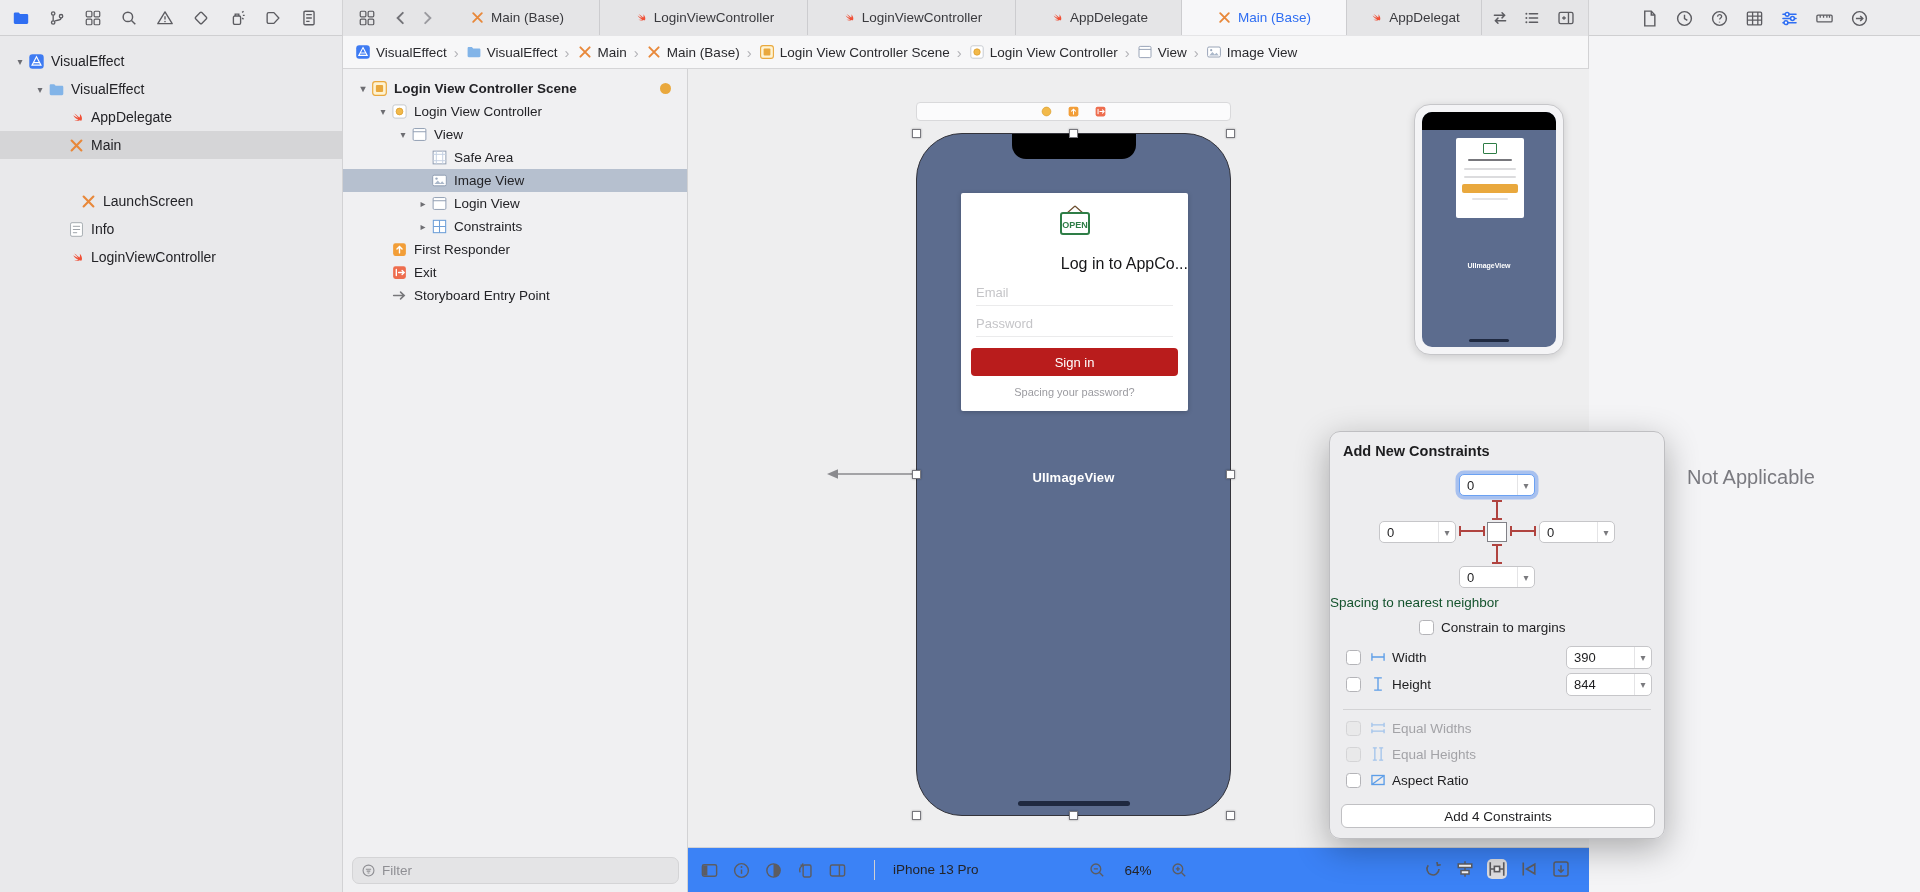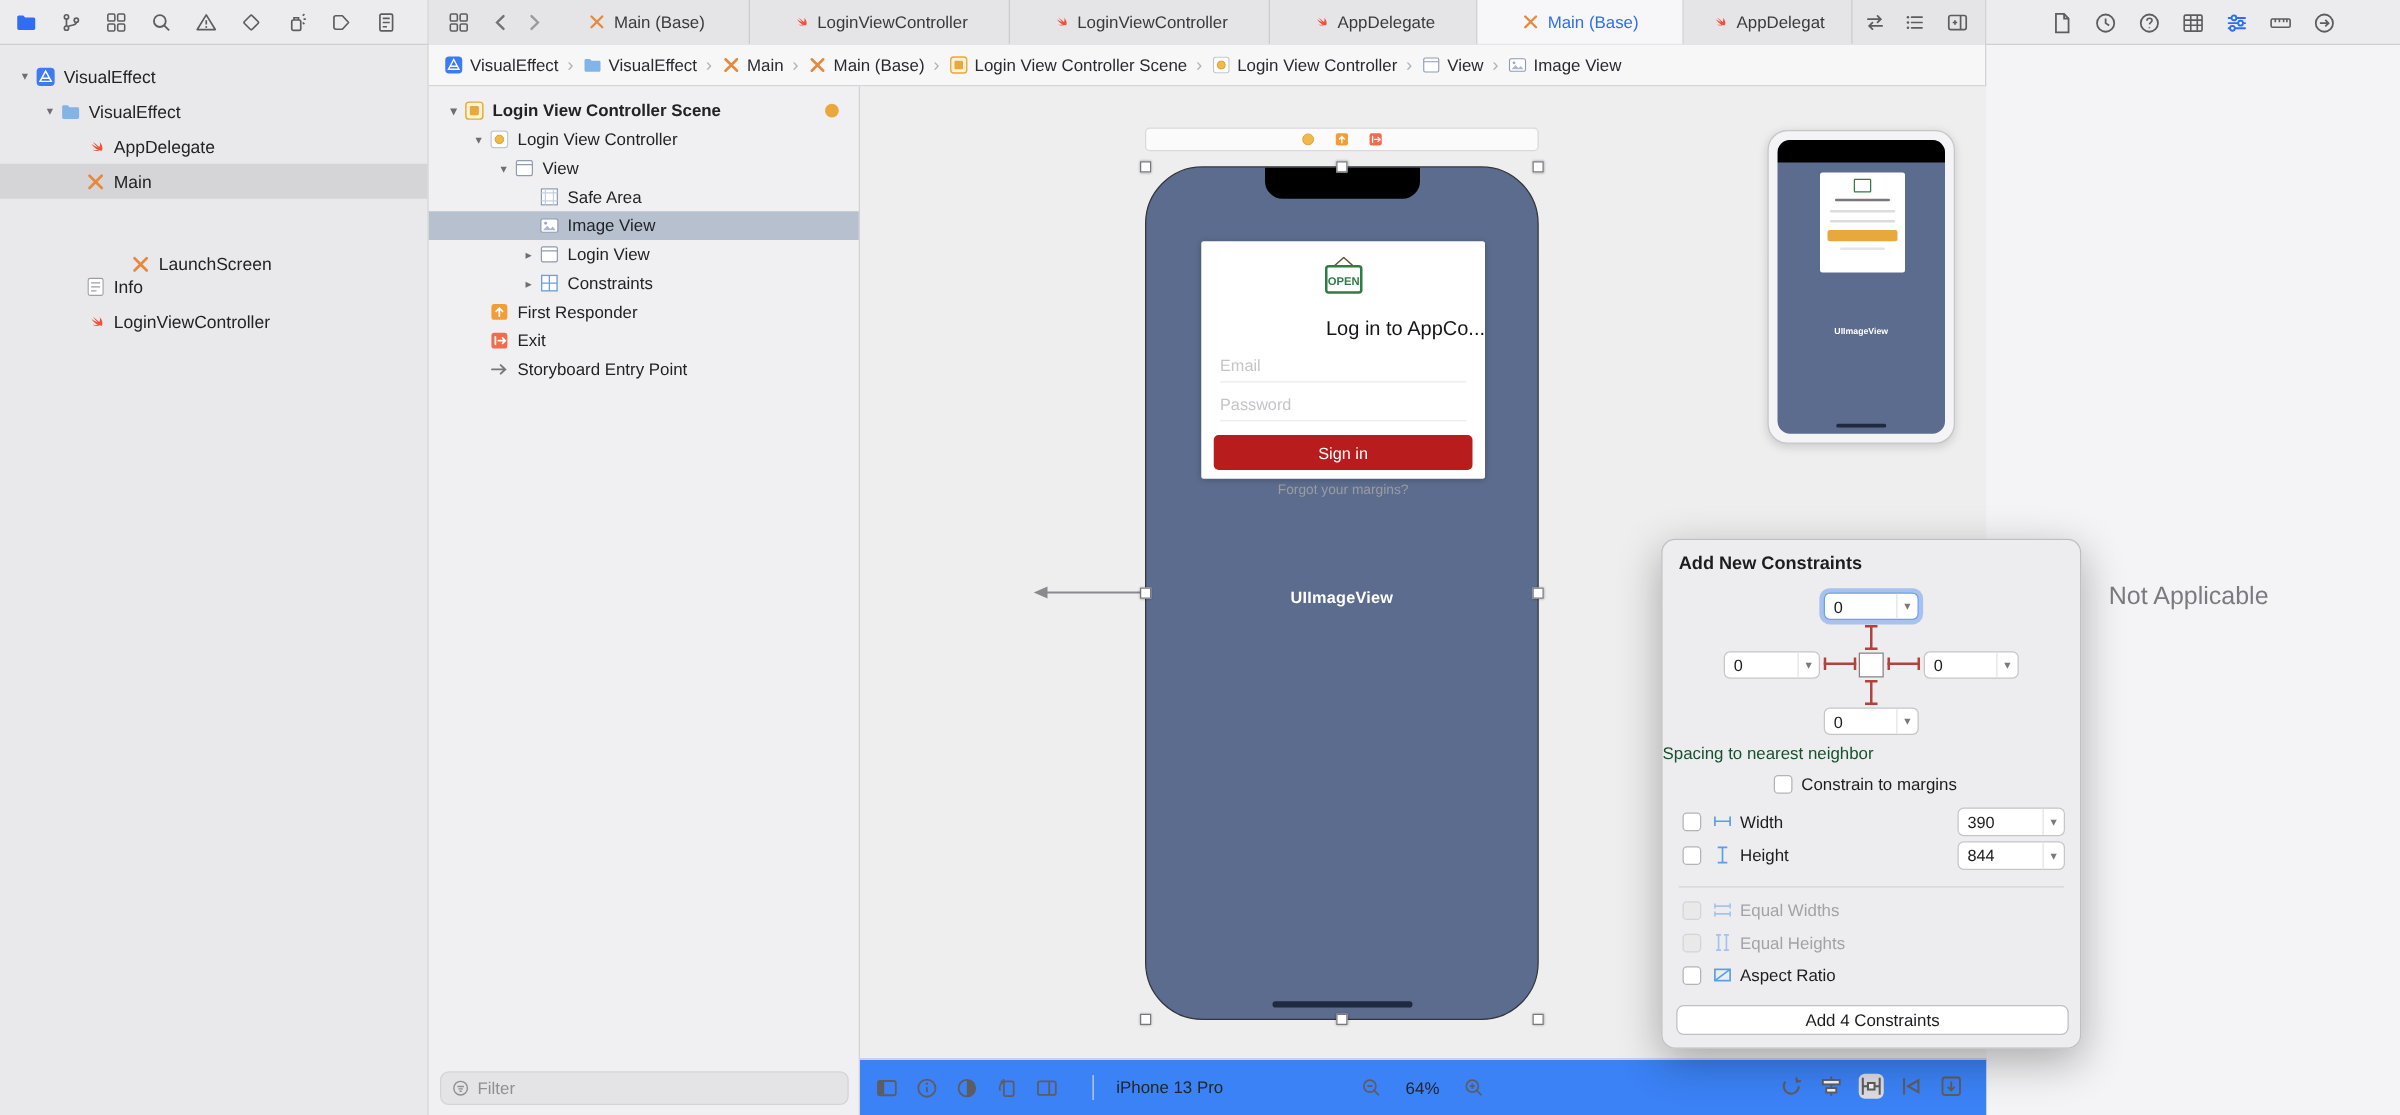--- a/index.html
+++ b/index.html
@@ -37,21 +37,21 @@
 .badge{position:absolute;right:16px;top:6px;width:11px;height:11px;border-radius:50%;background:#E9A83D}
 
 .filterwrap{position:absolute;left:9px;bottom:8px;width:327px;height:27px;background:#e4e4e6;border:1px solid #d4d4d6;border-radius:7px;display:flex;align-items:center;padding:0 8px;gap:6px}
 .filterwrap input{flex:1;border:0;background:transparent;font-size:13.5px;color:#333;outline:none;font-family:"Liberation Sans",sans-serif}
 .filterwrap input::placeholder{color:#8f8f94}
 
 .dock{position:absolute;left:228px;top:33px;width:315px;height:19px;background:#fbfbfc;border:1px solid #d9d9db;border-radius:4px;display:flex;align-items:center;justify-content:center;gap:14px}
 .phone{position:absolute;left:228px;top:64px;width:315px;height:683px;background:#5C6C8E;border:1px solid #34343b;border-radius:46px;overflow:hidden}
 .notch{position:absolute;left:50%;transform:translateX(-50%);top:0;width:124px;height:25px;background:#000;border-radius:0 0 14px 14px}
 .homebar{position:absolute;left:50%;transform:translateX(-50%);bottom:9px;width:112px;height:5px;background:#1f2940;border-radius:3px}
-.card{position:absolute;left:44px;top:59px;width:227px;height:190px;background:#fff;border-radius:2px;box-shadow:0 1px 5px rgba(0,0,0,.22)}
+.card{position:absolute;left:44px;top:59px;width:227px;height:218px;background:#fff;border-radius:2px;box-shadow:0 1px 5px rgba(0,0,0,.22)}
 .cardtitle{position:absolute;left:0;right:0;top:62px;text-align:right;font-size:16px;color:#161618}
 .ph{position:absolute;left:15px;font-size:13px;color:#c5c5c8}
 .fieldline{position:absolute;left:15px;right:15px;height:1px;background:#ebebec}
 .signin{position:absolute;left:10px;top:155px;width:207px;height:28px;background:#b91c1c;border-radius:4px;color:#fff;font-size:13px;display:flex;align-items:center;justify-content:center}
 .forgot{position:absolute;left:0;right:0;top:193px;text-align:center;font-size:11px;color:#9b9ba0}
 .uilabel{position:absolute;left:0;right:0;top:336px;text-align:center;color:#fff;font-weight:bold;font-size:13px;letter-spacing:.2px}
 .hd{position:absolute;width:9px;height:9px;background:#fff;border:1px solid #77777d;box-shadow:0 0 2px rgba(0,0,0,.35);z-index:3}
 
 .mini{position:absolute;left:726px;top:35px;width:150px;height:251px;background:#f4f4f6;border:1px solid #c6c6c9;border-radius:16px;box-shadow:0 2px 8px rgba(0,0,0,.15);padding:7px}
 .miniscreen{width:100%;height:100%;background:#5C6C8E;border-radius:10px;overflow:hidden;position:relative}
@@ -578,21 +578,21 @@
           <use href="#i-swift"></use>
         </svg>
       <span>AppDelegate</span>
     </div>
     <div class="nrow nsel" style="top:95px;padding-left:68px">
       <svg class="i ti">
           <use href="#i-xb"></use>
         </svg>
       <span>Main</span>
     </div>
-    <div class="nrow" style="top:161px;padding-left:104px">
+    <div class="nrow" style="top:151px;padding-left:80px">
       <svg class="i ti">
           <use href="#i-xb"></use>
         </svg>
       <span>LaunchScreen</span>
     </div>
     <div class="nrow" style="top:179px;padding-left:68px">
       <svg class="i ti">
           <use href="#i-plist"></use>
         </svg>
       <span>Info</span>
@@ -703,21 +703,21 @@
           <path d="M20 3l-9 8M20 3l9 8" stroke="#6b4d2e" stroke-width="1.2" fill="none"></path>
           <rect x="6" y="10" width="28" height="21" rx="2" fill="#fff" stroke="#2E7D46" stroke-width="2"></rect>
           <text x="20" y="25" font-size="9" font-weight="bold" text-anchor="middle" fill="#2E7D46">OPEN</text>
         </svg>
         <div class="cardtitle">Log in to AppCo...</div>
         <div class="ph" style="top:92px">Email</div>
         <div class="fieldline" style="top:112px"></div>
         <div class="ph" style="top:123px">Password</div>
         <div class="fieldline" style="top:143px"></div>
         <div class="signin">Sign in</div>
-        <div class="forgot">Forgot your margins?</div>
+        <div class="forgot">Spacing your password?</div>
       </div>
 
       <div class="uilabel">UIImageView</div>
       <div class="homebar"></div>
     </div>
 
     <div class="hd" style="left:224px;top:60px"></div>
     <div class="hd" style="left:381px;top:60px"></div>
     <div class="hd" style="left:538px;top:60px"></div>
     <div class="hd" style="left:224px;top:401px"></div>

